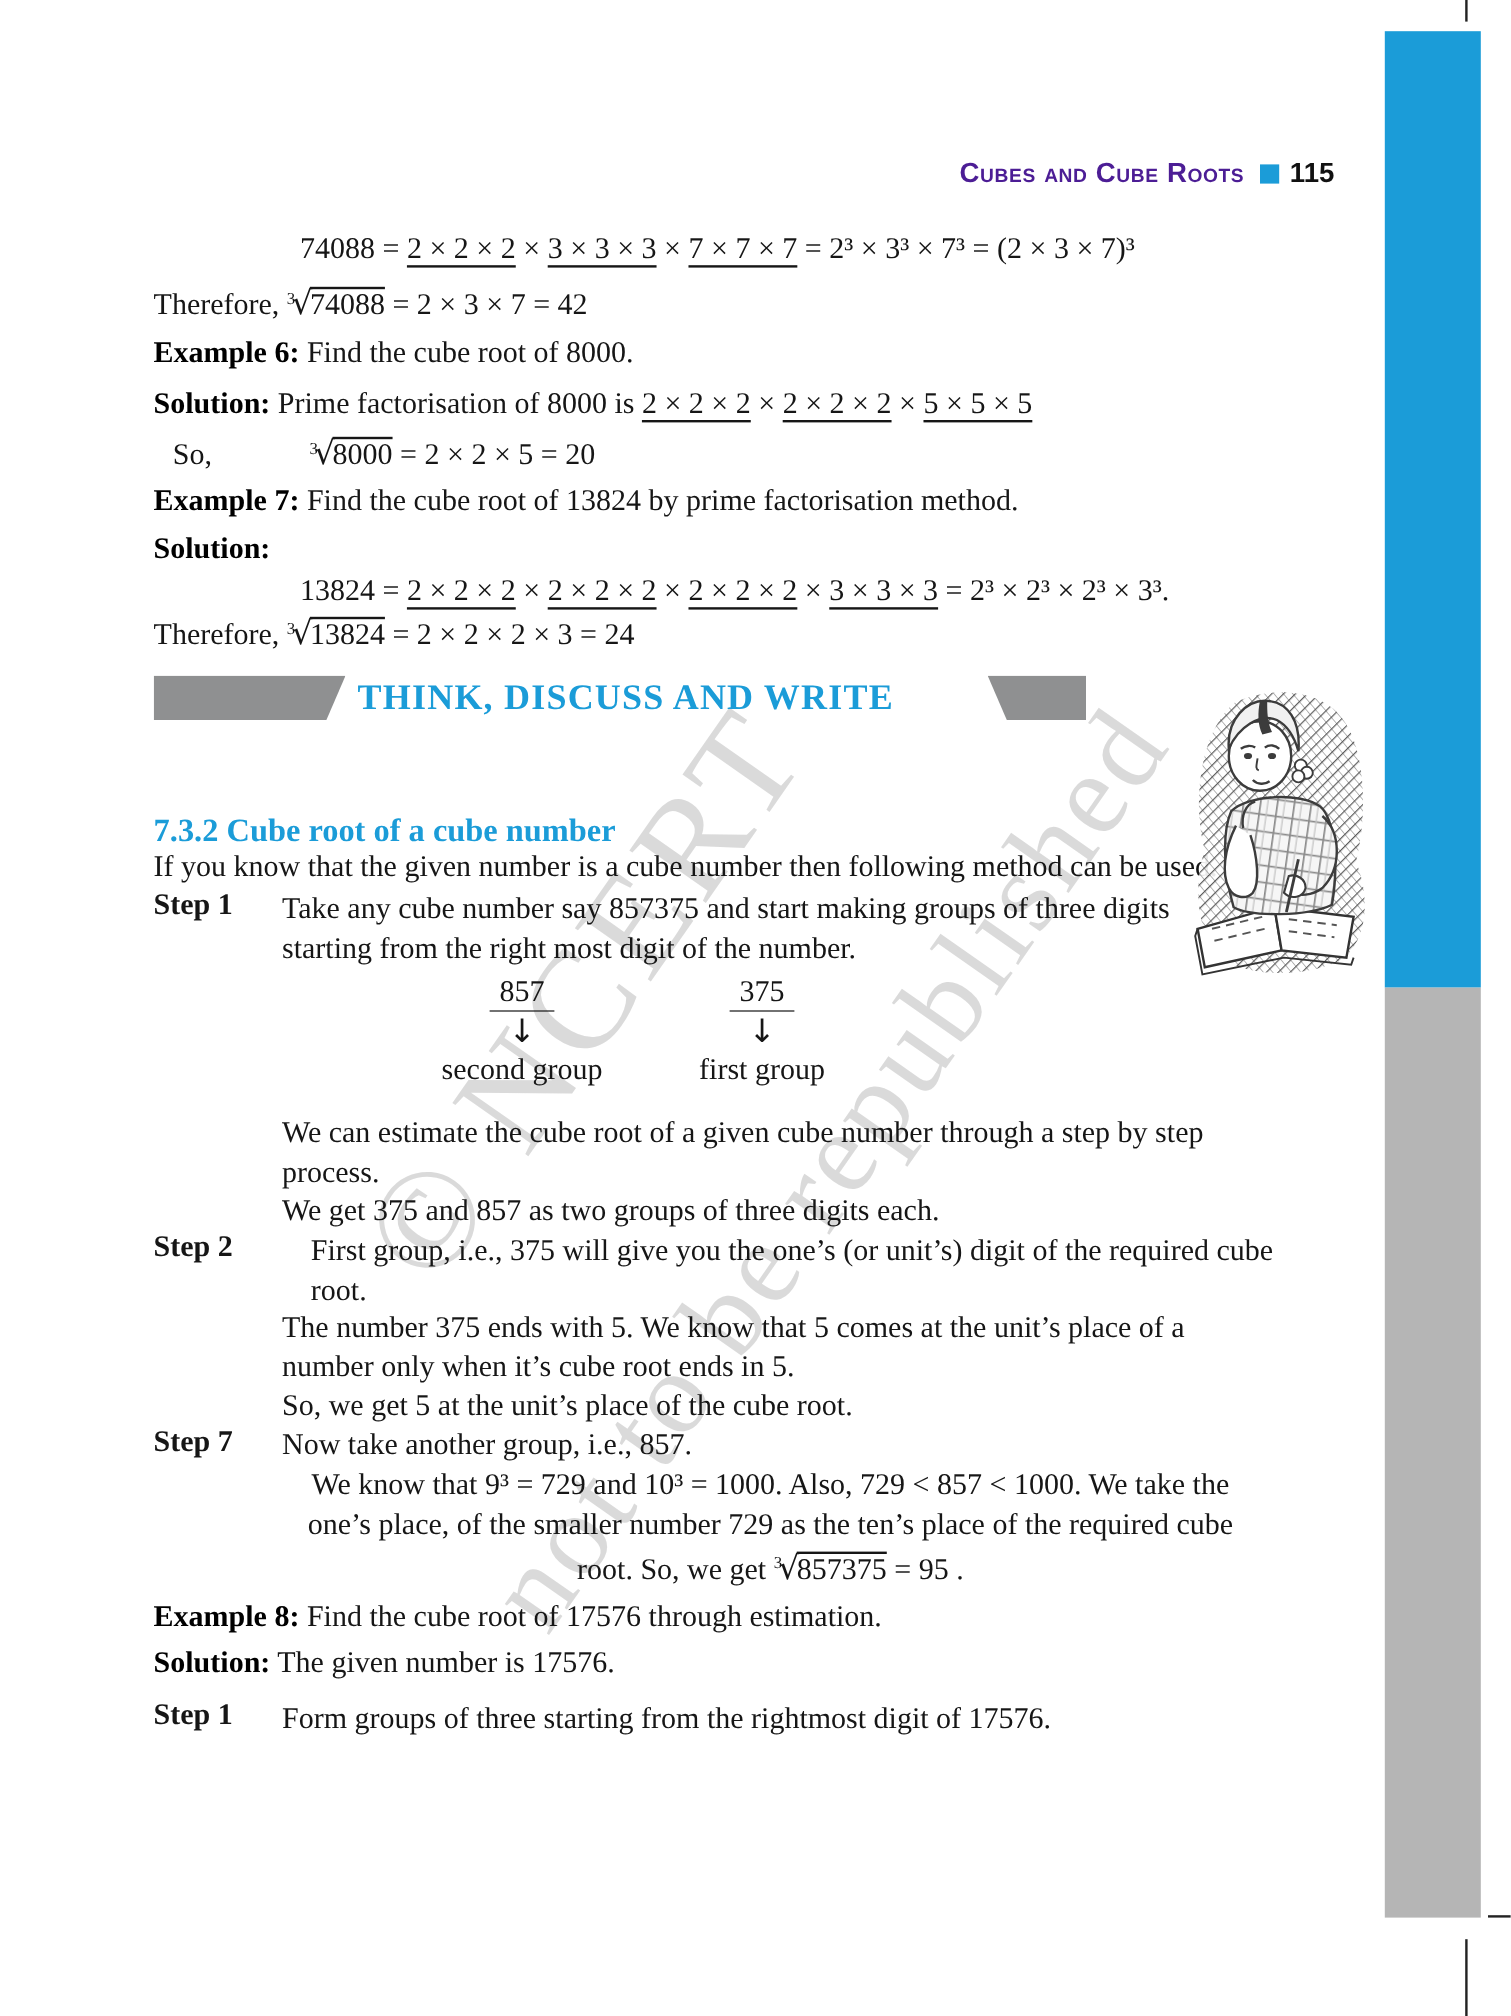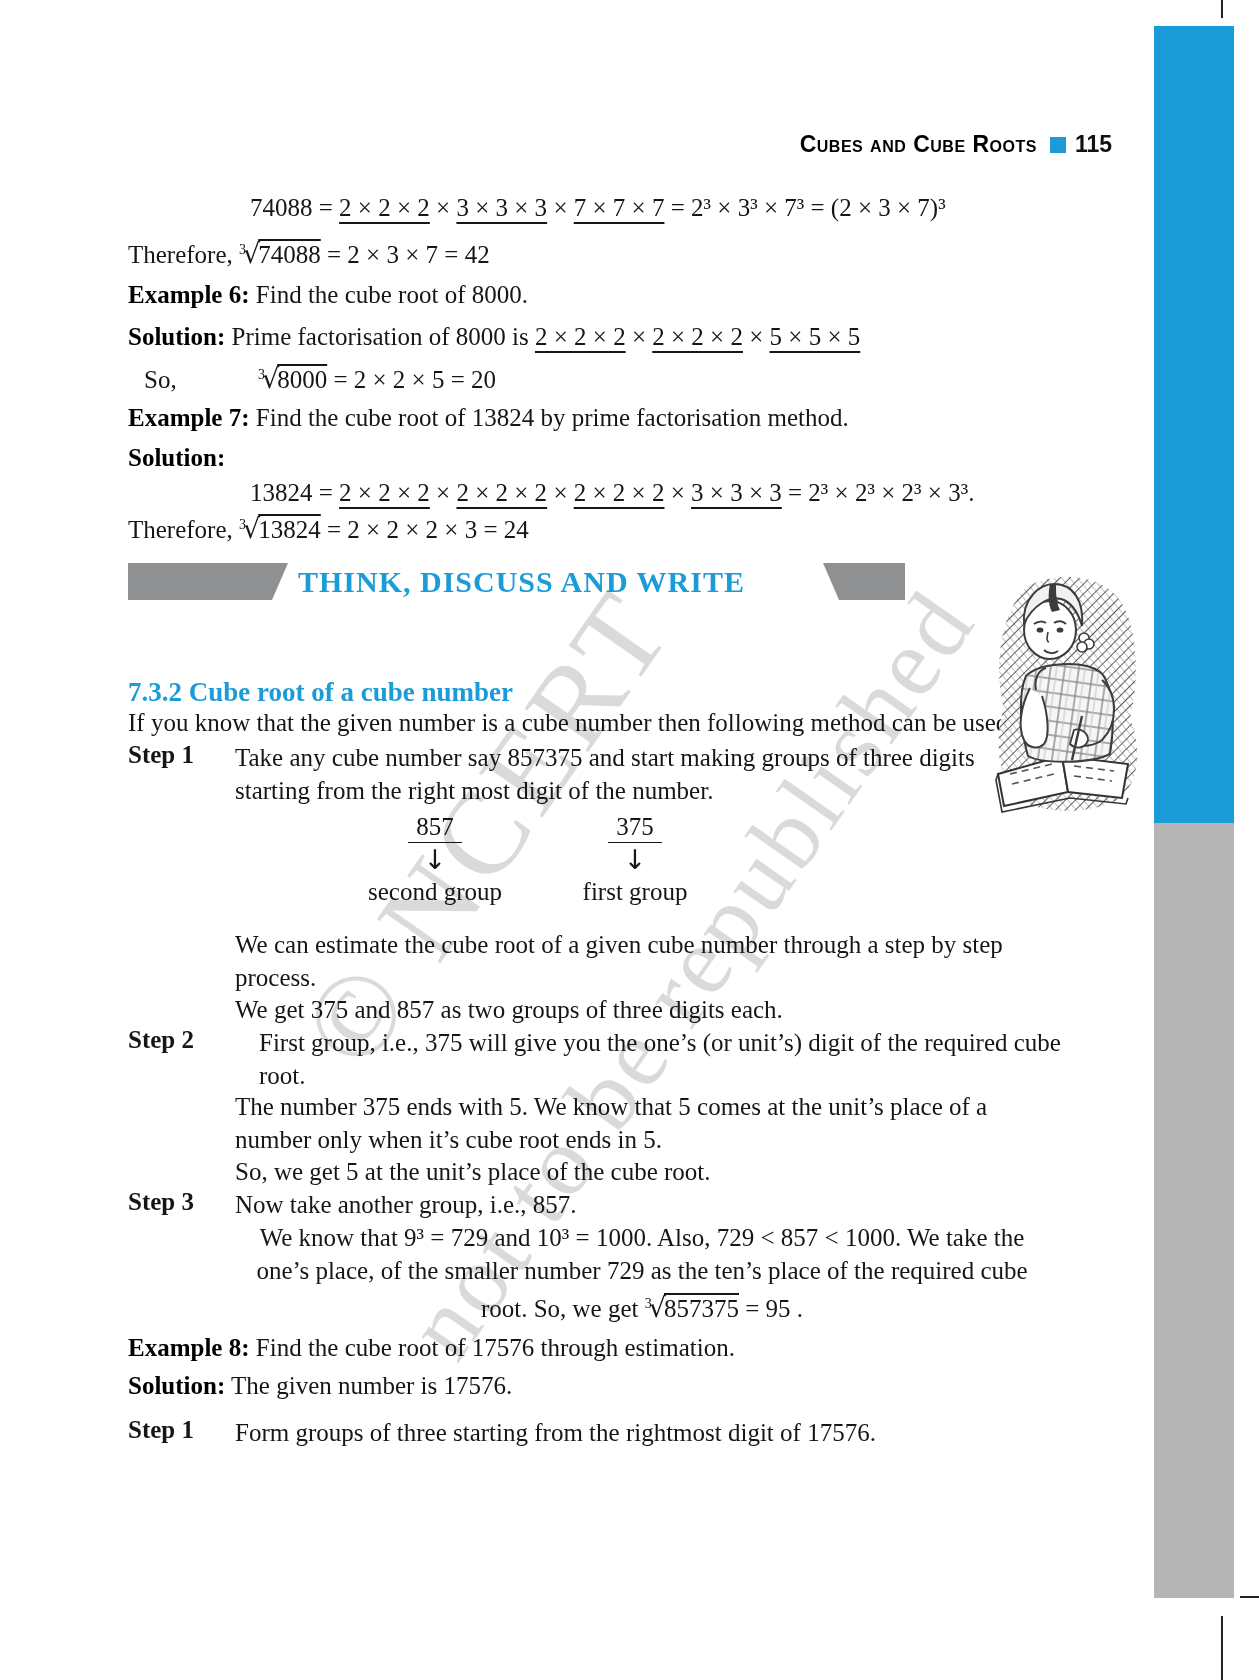--- a/index.html
+++ b/index.html
@@ -18,21 +18,21 @@
       white-space:nowrap;z-index:1;transform-origin:0 50%;}
   #wm1{left:330px;top:985px;font-size:118px;letter-spacing:7px;transform:rotate(-55deg);}
   #wm2{left:430px;top:1290px;font-size:98px;letter-spacing:4px;transform:rotate(-55deg);}
 
   
   .content{position:absolute;inset:0;z-index:2;}
 
   .page-header{position:absolute;top:131px;left:560px;width:552px;display:flex;
                align-items:center;justify-content:flex-end;gap:9px;}
   .header-title{font-family:"Liberation Sans",sans-serif;font-variant:small-caps;
-                font-weight:600;font-size:23px;letter-spacing:.5px;color:#000000;}
+                font-weight:600;font-size:23px;letter-spacing:.5px;color:#4c1d95;}
   .header-sq{width:16px;height:16px;background:#1b9cd8;margin-left:4px;}
   .header-page{font-family:"Liberation Sans",sans-serif;font-weight:bold;font-size:23px;color:#111;}
 
   .line{position:absolute;font-size:25px;white-space:nowrap;}
   .para{position:absolute;left:235px;width:814px;font-size:25px;line-height:33px;white-space:normal;}
   .blue{color:#000000;font-weight:bold;}
   .grp{text-decoration:underline;text-decoration-thickness:1.6px;text-underline-offset:6px;}
 
   .rad{white-space:nowrap;}
   .rad-idx{font-size:14px;vertical-align:9px;margin-right:-3px;}
@@ -167,21 +167,21 @@
   <div class="para" style="top:993px;">We get 375 and 857 as two groups of three digits each.</div>
 
   <div class="step-row" style="top:1026px;gap:24px;">
     <div class="step-label">Step 2</div>
     <div class="step-text">First group, i.e., 375 will give you the one’s (or unit’s) digit of the required cube root.</div>
   </div>
   <div class="para" style="top:1090px;">The number 375 ends with 5. We know that 5 comes at the unit’s place of a number only when it’s cube root ends in 5.</div>
   <div class="para" style="top:1155px;">So, we get 5 at the unit’s place of the cube root.</div>
 
   <div class="step-row" style="top:1188px;">
-    <div class="step-label">Step 3</div>
+    <div class="step-label">Step 7</div>
     <div class="step-text">Now take another group, i.e., 857.</div>
   </div>
   <div class="para" style="top:1221px;text-align:center;">
     <span>We know that 9³ = 729 and 10³ = 1000. Also, 729 &lt; 857 &lt; 1000. We take the one’s place, of the smaller number 729 as the ten’s place of the required cube root. So, we get </span><span class="rad"><sup class="rad-idx">3</sup><span class="rad-sgn">√</span><span class="rad-num">857375</span></span><span> = 95 .</span>
   </div>
 
   <div class="line" style="left:128px;top:1334px;">
     <span class="blue">Example 8:</span><span> Find the cube root of 17576 through estimation.</span>
   </div>
 

